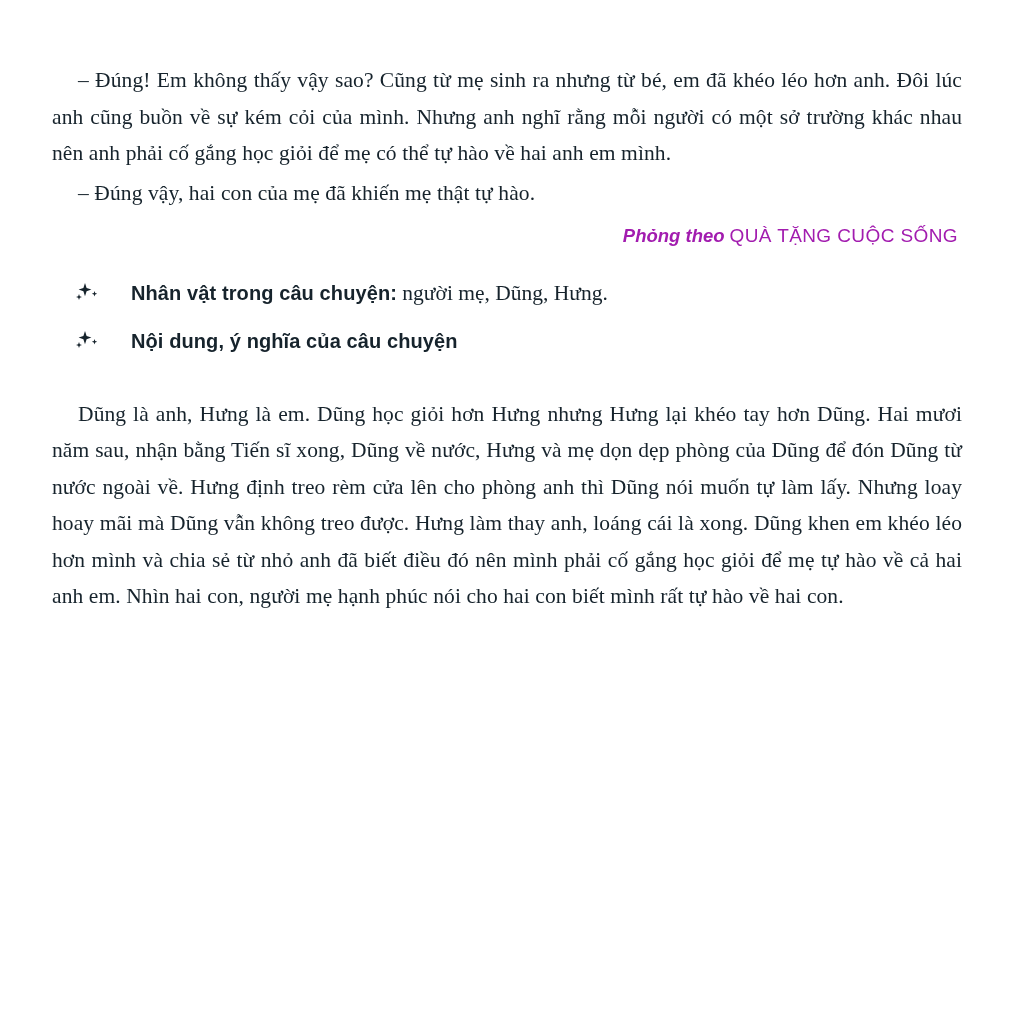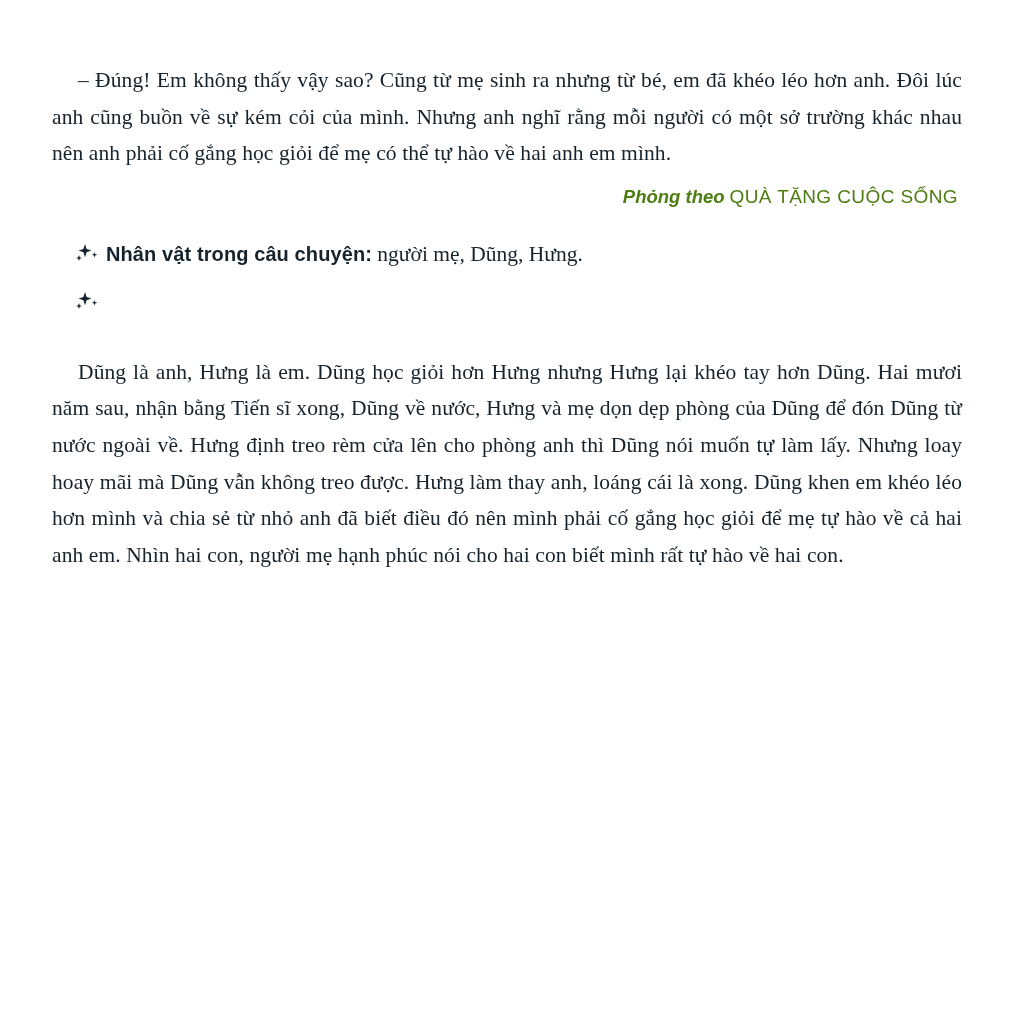--- a/index.html
+++ b/index.html
@@ -31,39 +31,40 @@
     letter-spacing: 0.1px;
   }
   .para.indent {
     text-indent: 26px;
   }
   .attribution {
     text-align: right;
     font-size: 19.5px;
     margin: 14px 0 0 0;
     padding-right: 4px;
-    color: #4d7c0f;
+    color: #a21caf;
   }
   .attribution .src-prefix {
     font-family: "Liberation Sans", sans-serif;
     font-style: italic;
     font-weight: 700;
     font-size: 18.5px;
   }
   .attribution .src-name {
     font-family: "Liberation Sans", sans-serif;
     font-weight: 400;
     font-size: 19px;
     letter-spacing: 0.4px;
   }
   .bullet-row {
     display: flex;
     align-items: flex-start;
     margin: 0 0 2px 0;
     padding-left: 24px;
+    gap: 25px;
   }
   .bullet-row.first { margin-top: 30px; }
   .bullet-row.second { margin-top: 16px; }
   .spark {
     flex: 0 0 auto;
     width: 26px;
     margin-right: 4px;
     position: relative;
     height: 30px;
     color: #15222b;
@@ -87,20 +88,21 @@
   .block-gap-top { margin-top: 38px; }
   .block-gap-mid { margin-top: 20px; }
 </style>
 </head>
 <body>
 
 <div class="page">
 
   <p class="para indent">– Đúng! Em không thấy vậy sao? Cũng từ mẹ sinh ra nhưng từ bé, em đã khéo léo hơn anh. Đôi lúc anh cũng buồn về sự kém cỏi của mình. Nhưng anh nghĩ rằng mỗi người có một sở trường khác nhau nên anh phải cố gắng học giỏi để mẹ có thể tự hào về hai anh em mình.</p>
 
+  <p class="para indent">– Đúng vậy, hai con của mẹ đã khiến mẹ thật tự hào.</p>
 
   <p class="attribution">
     <span class="src-prefix">Phỏng theo</span>
     <span class="src-name">QUÀ TẶNG CUỘC SỐNG</span>
   </p>
 
   <div class="bullet-row first">
     <span class="spark">
       <svg width="26" height="20" viewBox="0 0 26 20" xmlns="http://www.w3.org/2000/svg">
         <path d="M9 0 L10.6 5.0 L15.4 6.6 L10.6 8.2 L9 13.2 L7.4 8.2 L2.6 6.6 L7.4 5.0 Z" fill="#16232c"></path>
@@ -114,18 +116,21 @@
   </div>
 
   <div class="bullet-row second">
     <span class="spark">
       <svg width="26" height="20" viewBox="0 0 26 20" xmlns="http://www.w3.org/2000/svg">
         <path d="M9 0 L10.6 5.0 L15.4 6.6 L10.6 8.2 L9 13.2 L7.4 8.2 L2.6 6.6 L7.4 5.0 Z" fill="#16232c"></path>
         <path d="M3 11 L3.8 13.2 L6 14 L3.8 14.8 L3 17 L2.2 14.8 L0 14 L2.2 13.2 Z" fill="#16232c"></path>
         <path d="M18.5 8 L19.2 10.0 L21.2 10.7 L19.2 11.4 L18.5 13.4 L17.8 11.4 L15.8 10.7 L17.8 10.0 Z" fill="#16232c"></path>
       </svg>
     </span>
+    <span class="bullet-text">
+      <span class="b-head">Nội dung, ý nghĩa của câu chuyện</span><span class="b-rest"></span>
+    </span>
   </div>
 
   <p class="para indent block-gap-top">Dũng là anh, Hưng là em. Dũng học giỏi hơn Hưng nhưng Hưng lại khéo tay hơn Dũng. Hai mươi năm sau, nhận bằng Tiến sĩ xong, Dũng về nước, Hưng và mẹ dọn dẹp phòng của Dũng để đón Dũng từ nước ngoài về. Hưng định treo rèm cửa lên cho phòng anh thì Dũng nói muốn tự làm lấy. Nhưng loay hoay mãi mà Dũng vẫn không treo được. Hưng làm thay anh, loáng cái là xong. Dũng khen em khéo léo hơn mình và chia sẻ từ nhỏ anh đã biết điều đó nên mình phải cố gắng học giỏi để mẹ tự hào về cả hai anh em. Nhìn hai con, người mẹ hạnh phúc nói cho hai con biết mình rất tự hào về hai con.</p>
 
 
 </div>
 
 </body></html>

